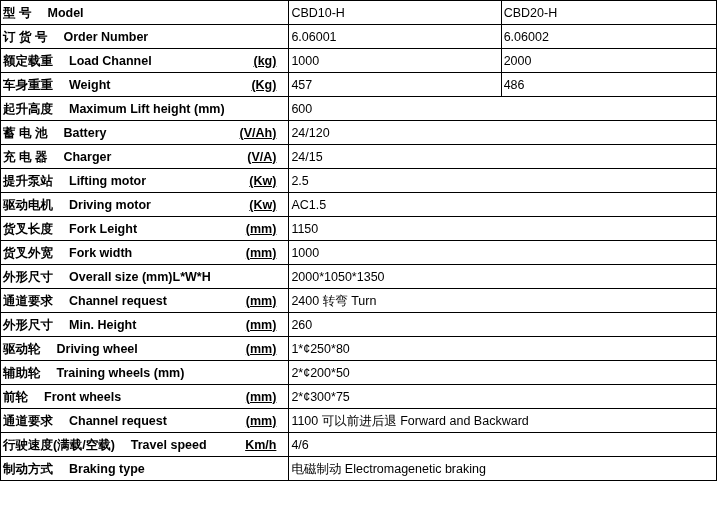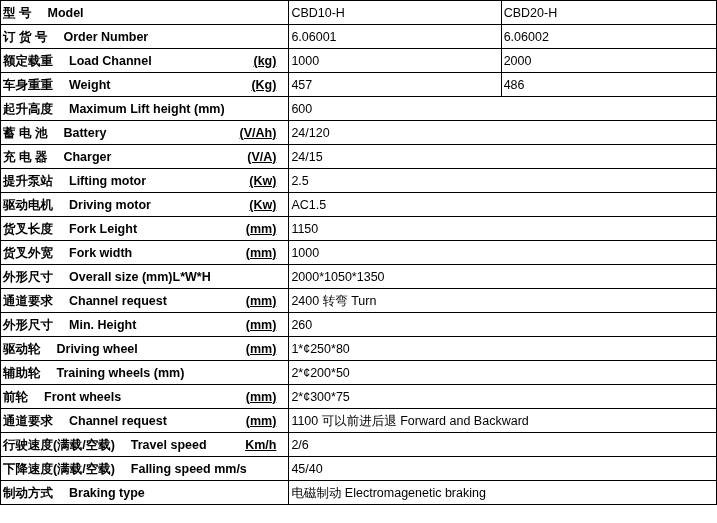--- a/index.html
+++ b/index.html
@@ -243,30 +243,21 @@
         <td class="val" colspan="2">1100 可以前进后退 Forward and Backward</td>
       </tr>
       <tr>
         <td class="label">
           <div class="lbl-flex">
             <span class="lbl-cn">行驶速度(满载/空载)</span>
             <span class="lbl-en">Travel speed</span>
             <span class="lbl-unit">Km/h</span>
           </div>
         </td>
-        <td class="val" colspan="2">2/6</td>
-      </tr>
-      <tr>
-        <td class="label">
-          <div class="lbl-flex">
-            <span class="lbl-cn">下降速度(满载/空载)</span>
-            <span class="lbl-en">Falling speed mm/s</span>
-          </div>
-        </td>
-        <td class="val" colspan="2">45/40</td>
+        <td class="val" colspan="2">4/6</td>
       </tr>
       <tr>
         <td class="label">
           <div class="lbl-flex">
             <span class="lbl-cn">制动方式</span>
             <span class="lbl-en">Braking type</span>
           </div>
         </td>
         <td class="val" colspan="2">电磁制动 Electromagenetic braking</td>
       </tr>

